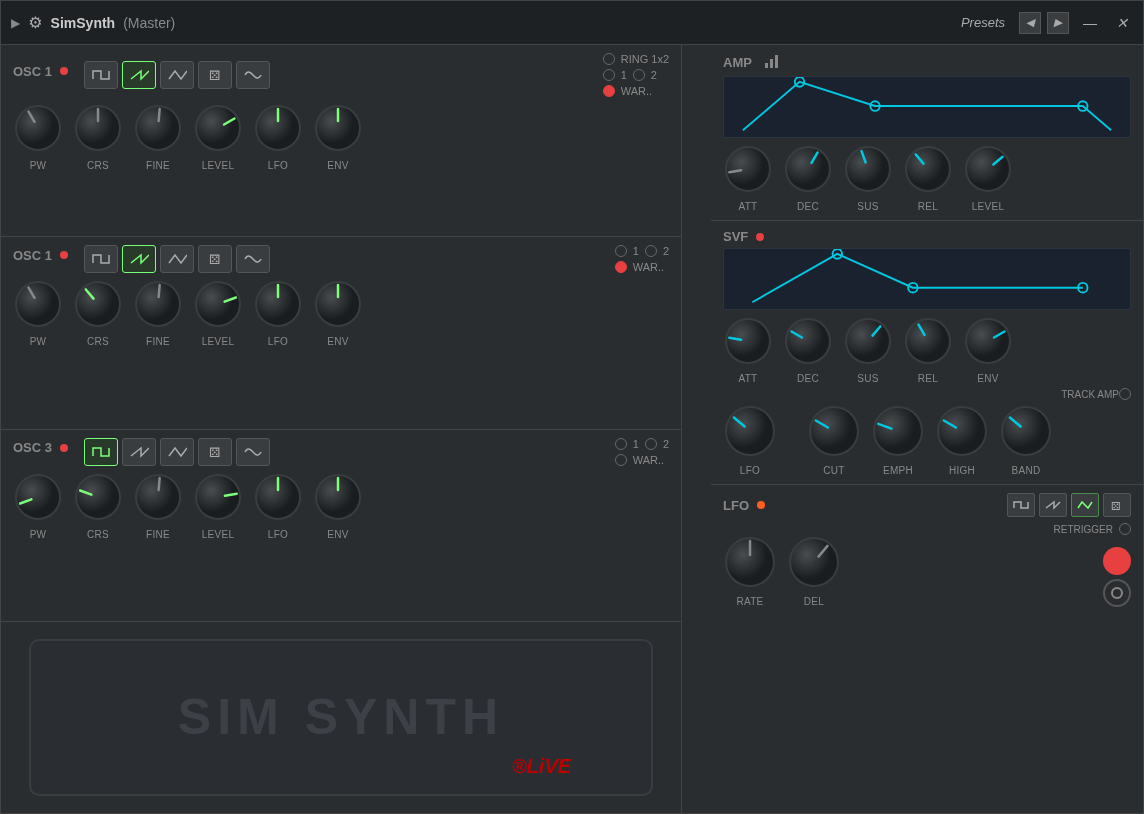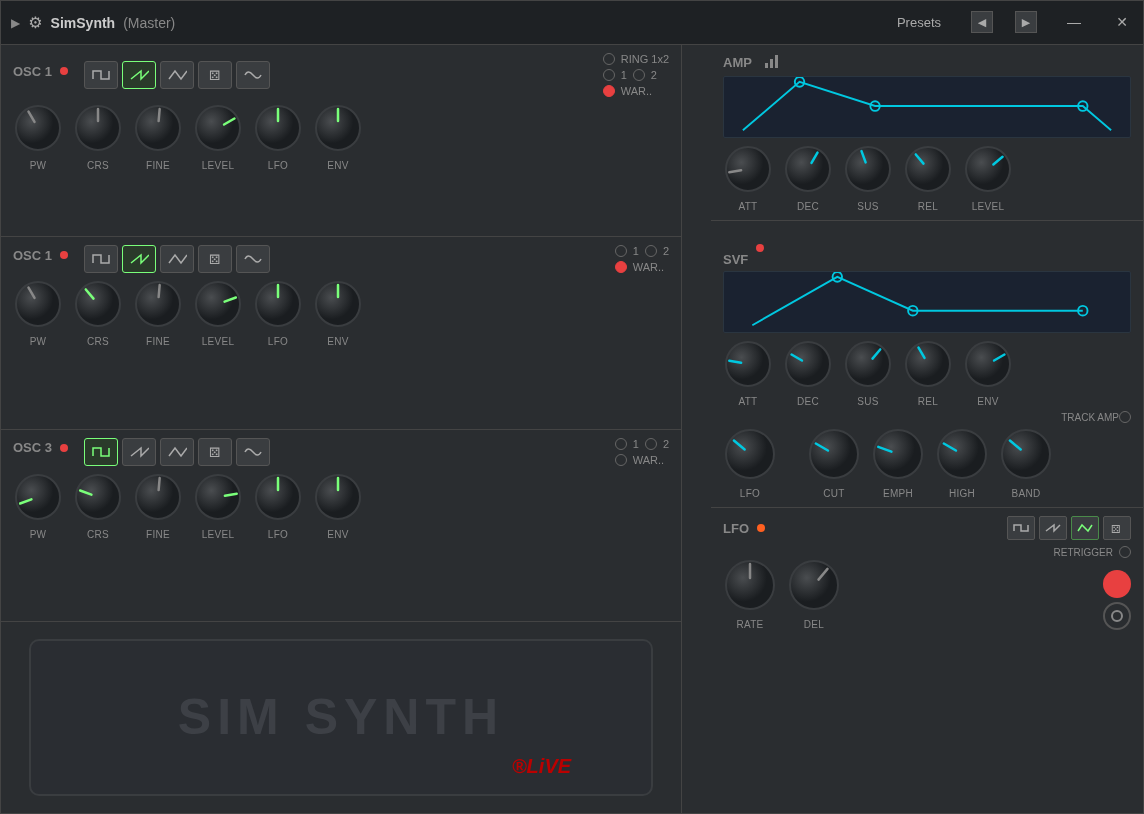--- a/index.html
+++ b/index.html
@@ -51,21 +51,23 @@
       color: #ccc;
       font-size: 14px;
       font-weight: bold;
     }
     .title-bar-subtitle {
       color: #888;
       font-size: 14px;
     }
     .title-bar-right {
       display: flex;
-      gap: 22px;
+      align-items: center;
+      gap: 6px;
+      font-style: italic;
     }
     .presets-label {
       color: #aaa;
       font-size: 13px;
       padding: 4px 8px;
     }
     .nav-btn {
       background: #3a3d40;
       border: 1px solid #555;
       color: #aaa;
@@ -662,21 +664,21 @@
                 <line x1="25" y1="6" x2="25" y2="18" stroke="#00c8e0" stroke-width="2.5" stroke-linecap="round" transform="rotate(50 25 25)"></line>
               </svg>
             </div>
             <span class="kl">LEVEL</span>
           </div>
         </div>
       </div>
 
       <div style="padding:8px 12px; border-bottom:1px solid #444;">
         <div style="display:flex; align-items:center; gap:8px; margin-bottom:4px;">
-          <span style="color:#888; font-size:13px; font-weight:bold;margin-top:23px;">SVF</span>
+          <span style="color:#888; font-size:13px; font-weight:bold;">SVF</span>
           <span class="red-dot"></span>
         </div>
 
         <div style="height:62px; background:#1a2230; border:1px solid #2a3540; border-radius:2px; margin-bottom:6px; position:relative;">
           <svg width="100%" height="100%" viewBox="0 0 430 62" preserveAspectRatio="none">
             <polyline points="30,55 120,5 200,40 380,40" fill="none" stroke="#00c8e0" stroke-width="2"></polyline>
             <circle cx="120" cy="5" r="5" fill="none" stroke="#00c8e0" stroke-width="2"></circle>
             <circle cx="200" cy="40" r="5" fill="none" stroke="#00c8e0" stroke-width="2"></circle>
             <circle cx="380" cy="40" r="5" fill="none" stroke="#00c8e0" stroke-width="2"></circle>
           </svg>

